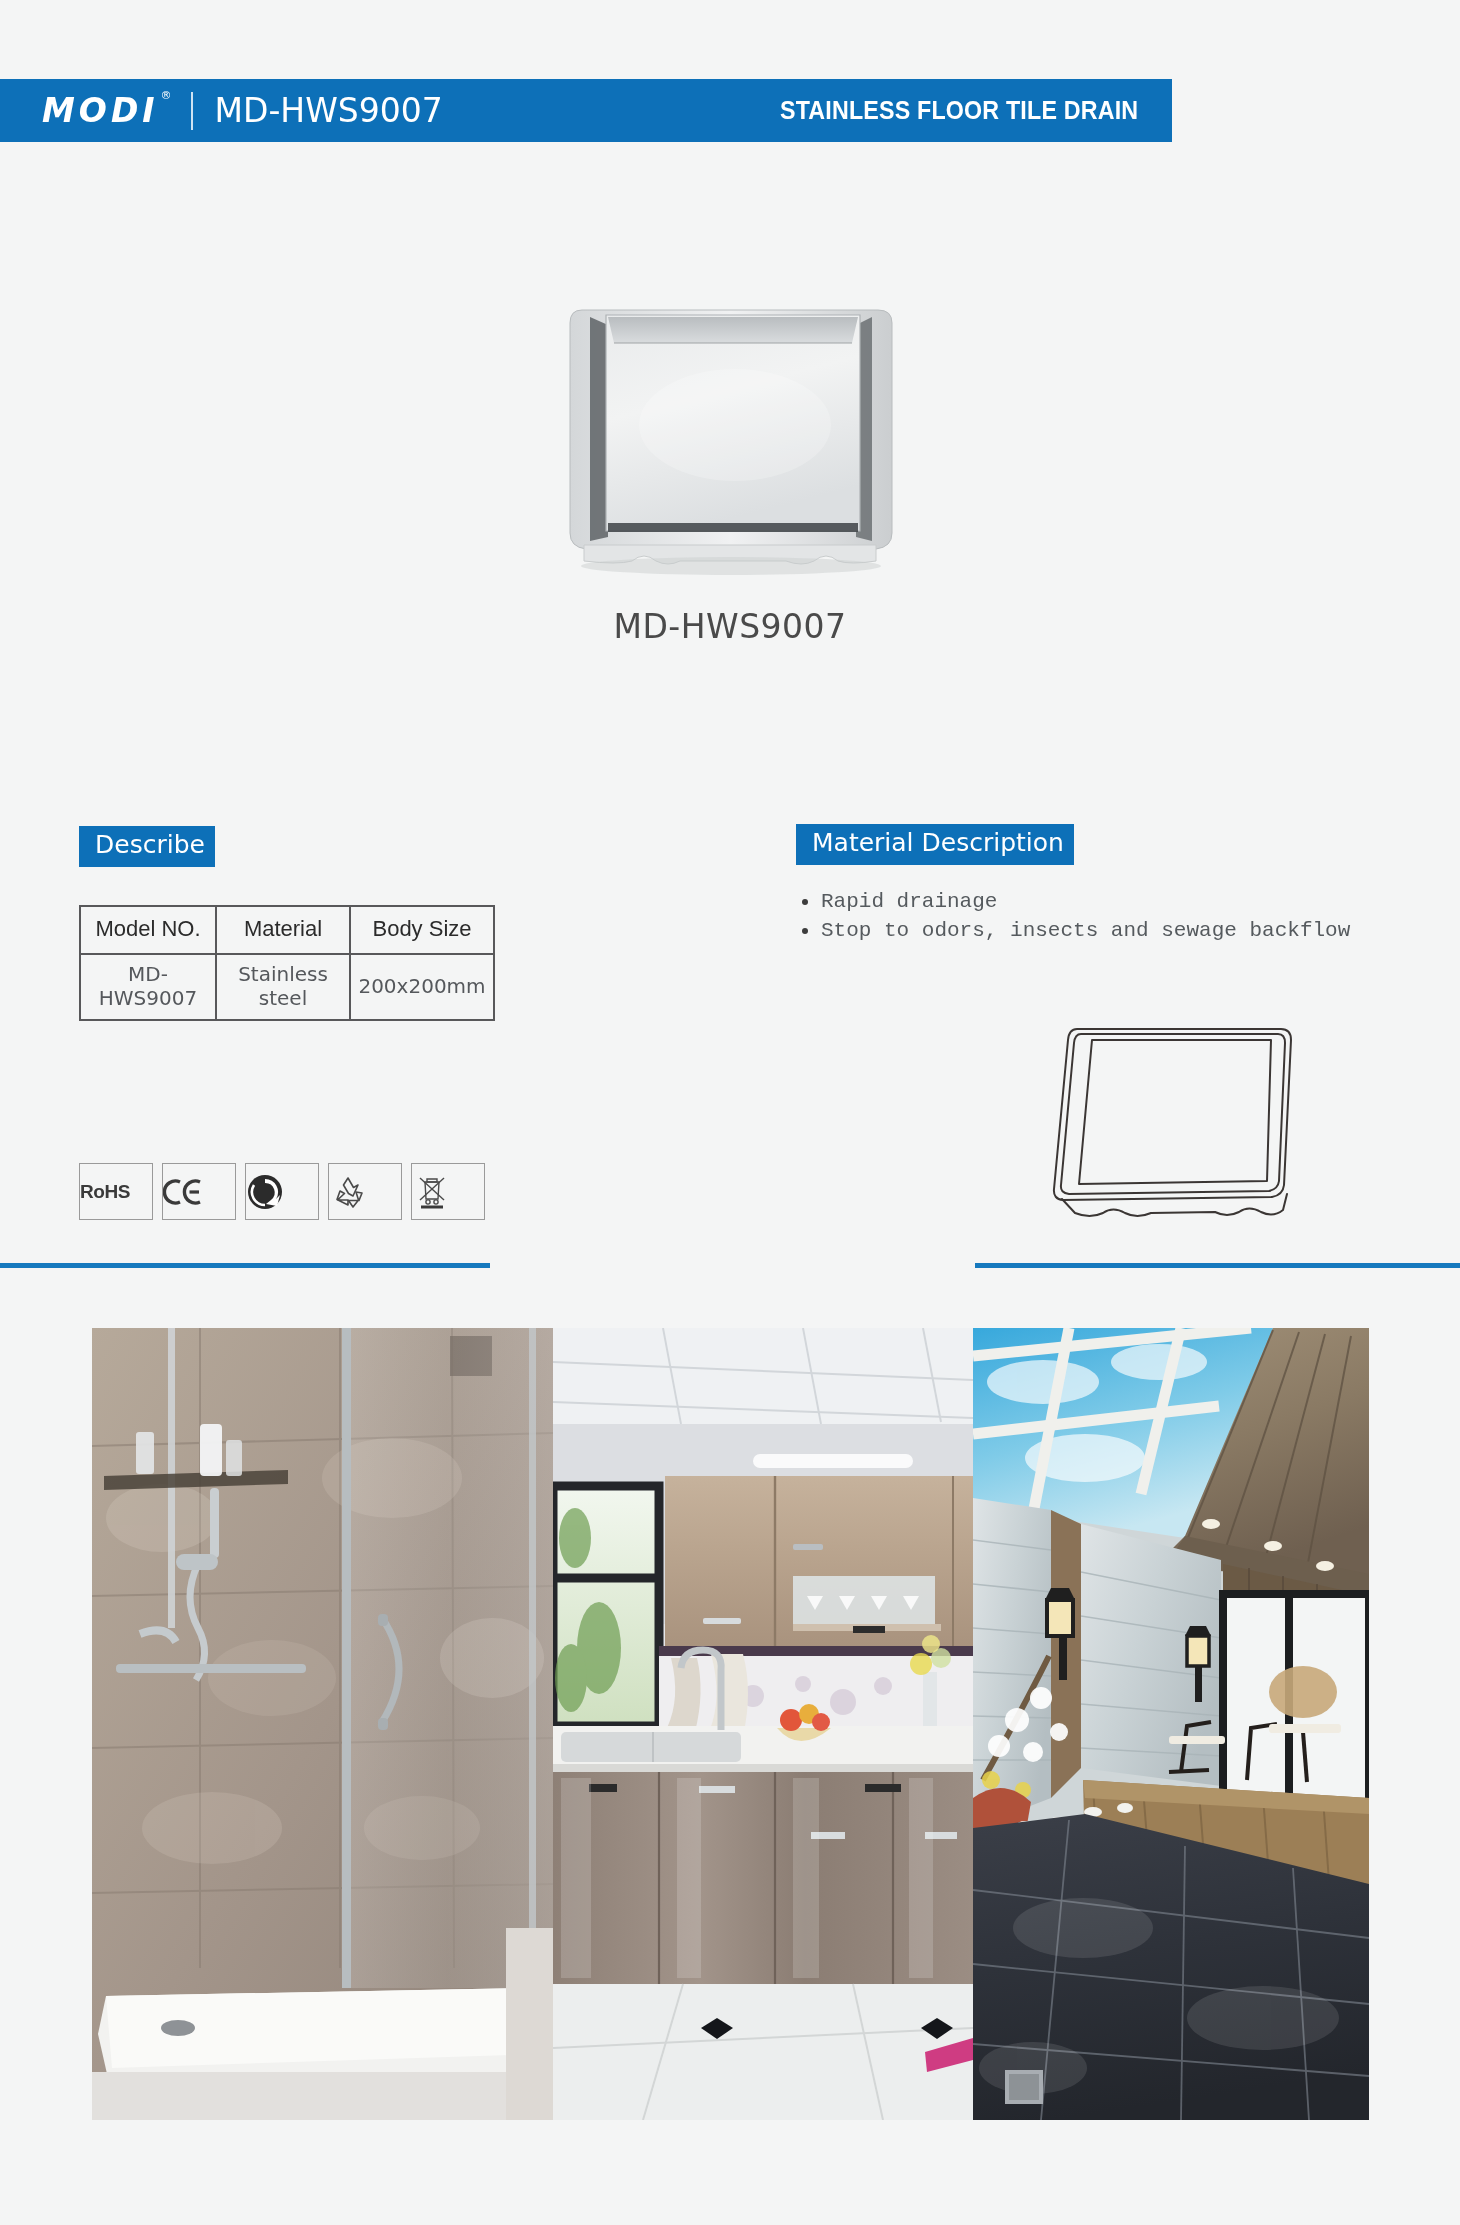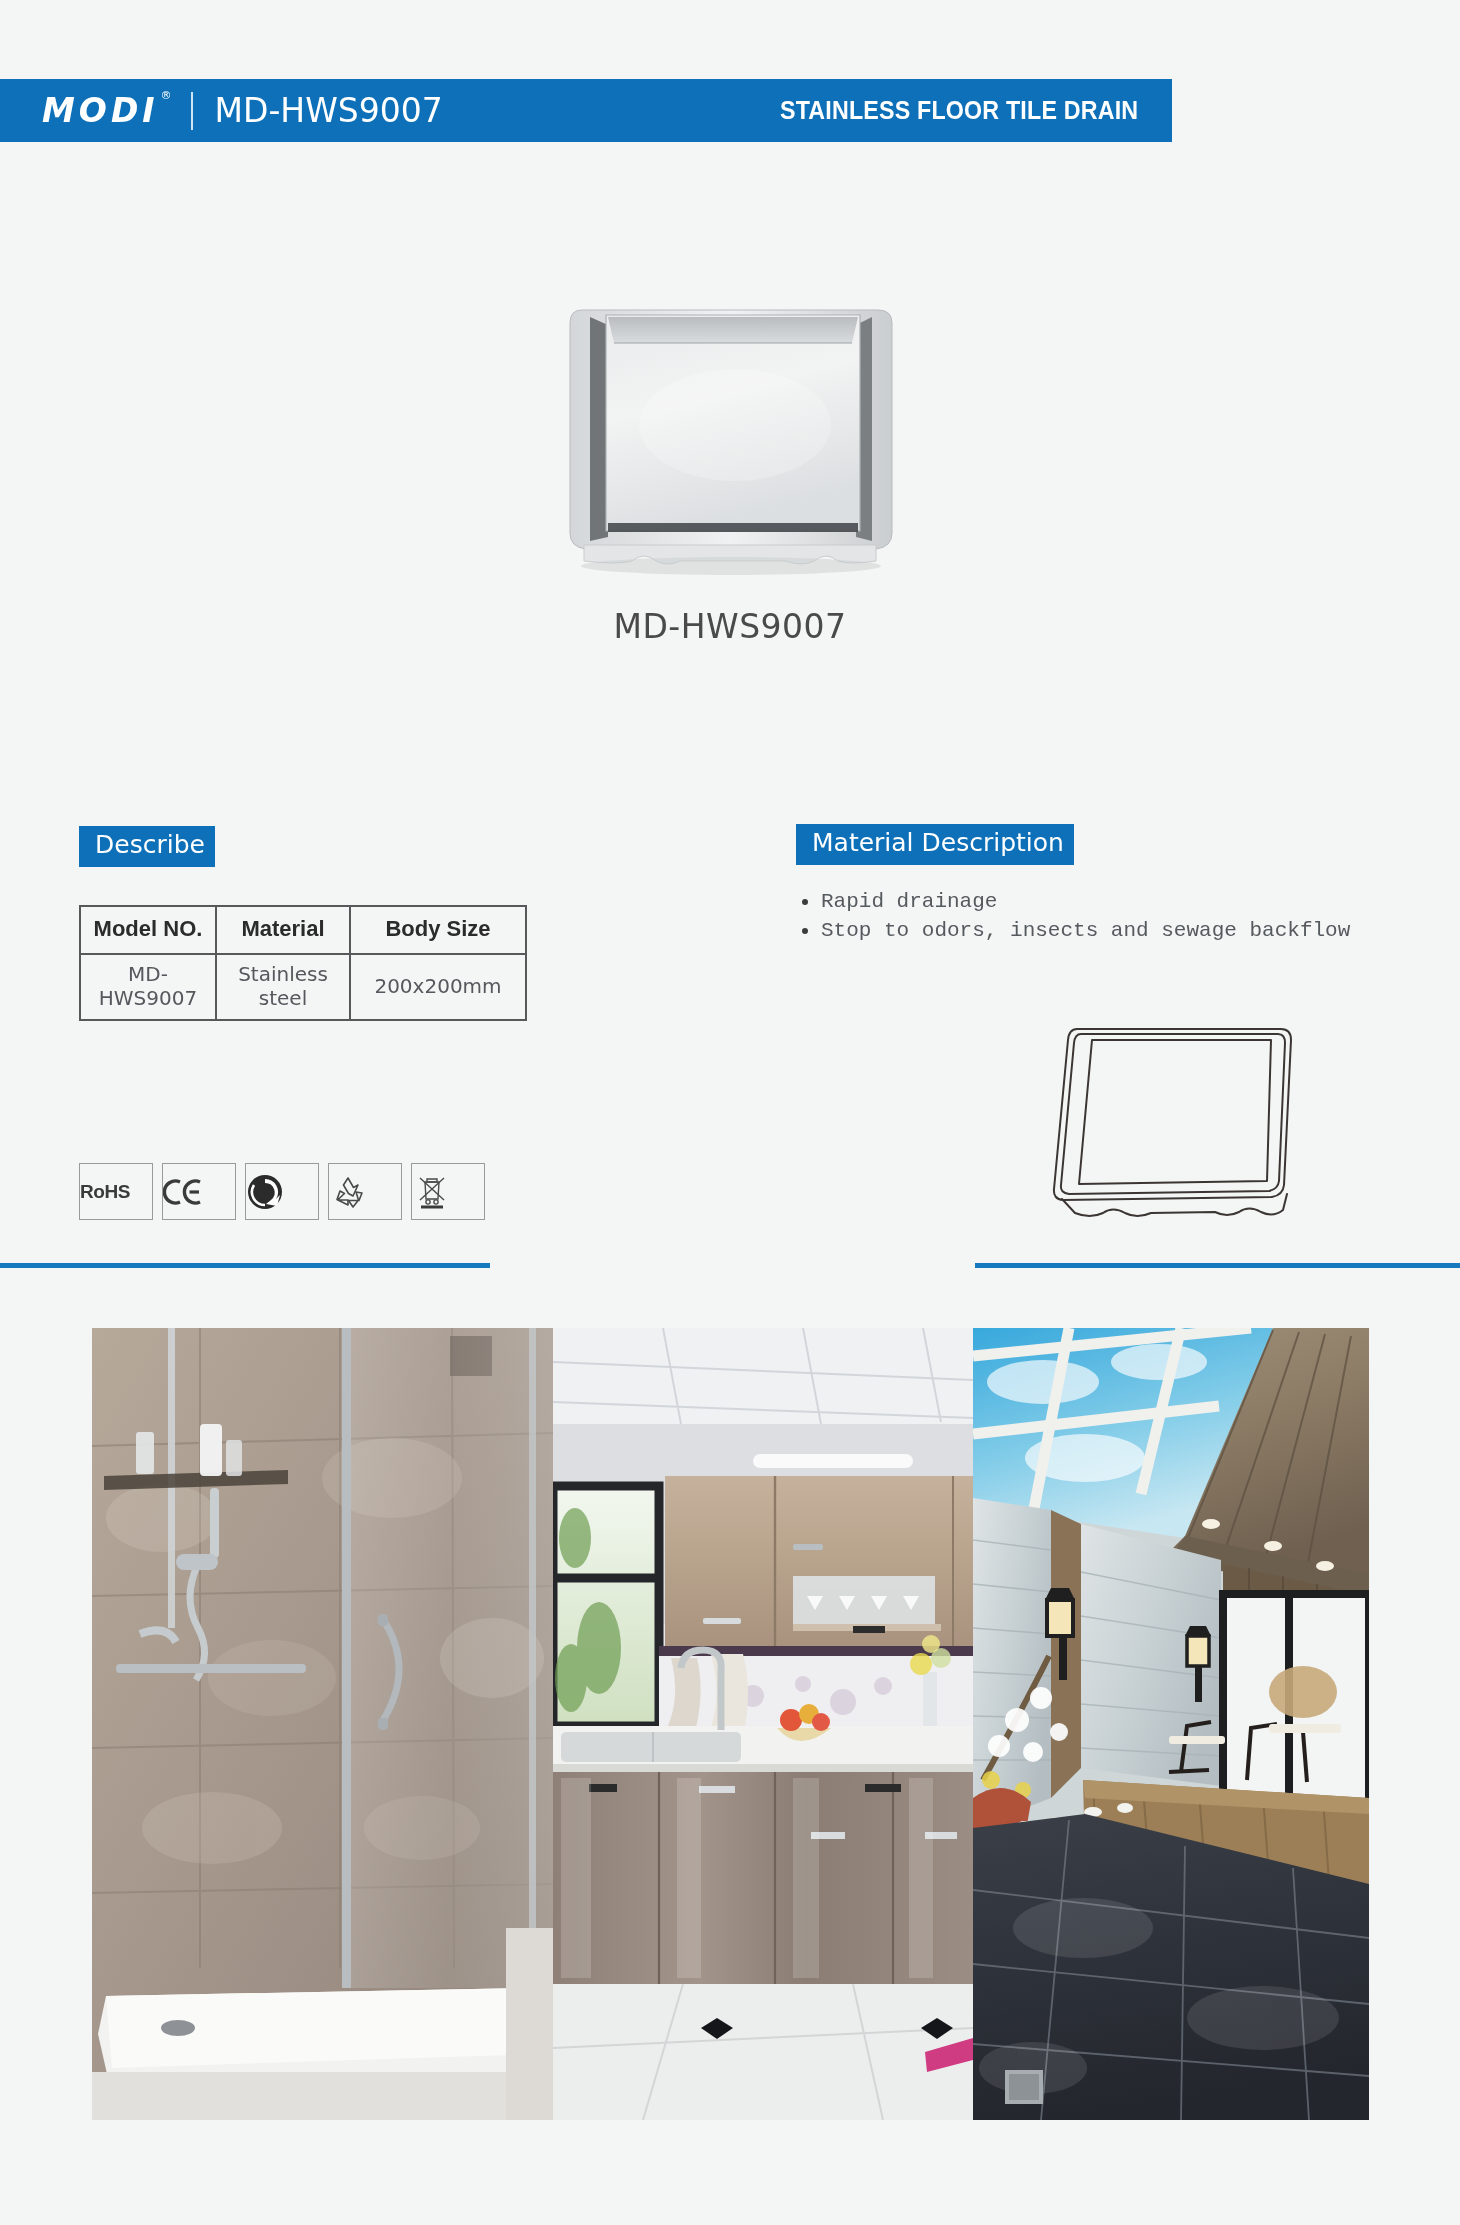--- a/index.html
+++ b/index.html
@@ -116,35 +116,35 @@
     border: 2px solid #58585a;
     table-layout: fixed;
   }
   .spec-table th, .spec-table td {
     border: 2px solid #58585a;
     text-align: center;
     font-family: "Liberation Sans", sans-serif;
   }
   .spec-table th {
     font-size: 22px;
-    font-weight: bold;
+    font-weight: normal;
     color: #2b2b2b;
     padding: 9px 6px 11px 6px;
     margin-top: 40px;
   }
   .spec-table td {
     font-size: 20px;
     font-weight: 400;
     color: #55585c;
     padding: 7px 6px 9px 6px;
     font-family: "DejaVu Sans", sans-serif;
   }
   .col-model { width: 136px; }
   .col-material { width: 134px; }
-  .col-size { width: 176px; }
+  .col-size { width: 144px; }
 
   
   .cert-row {
     position: absolute;
     top: 1163px; left: 79px;
     display: flex;
     gap: 9px;
   }
   .cert-box {
     width: 74px; height: 57px;

